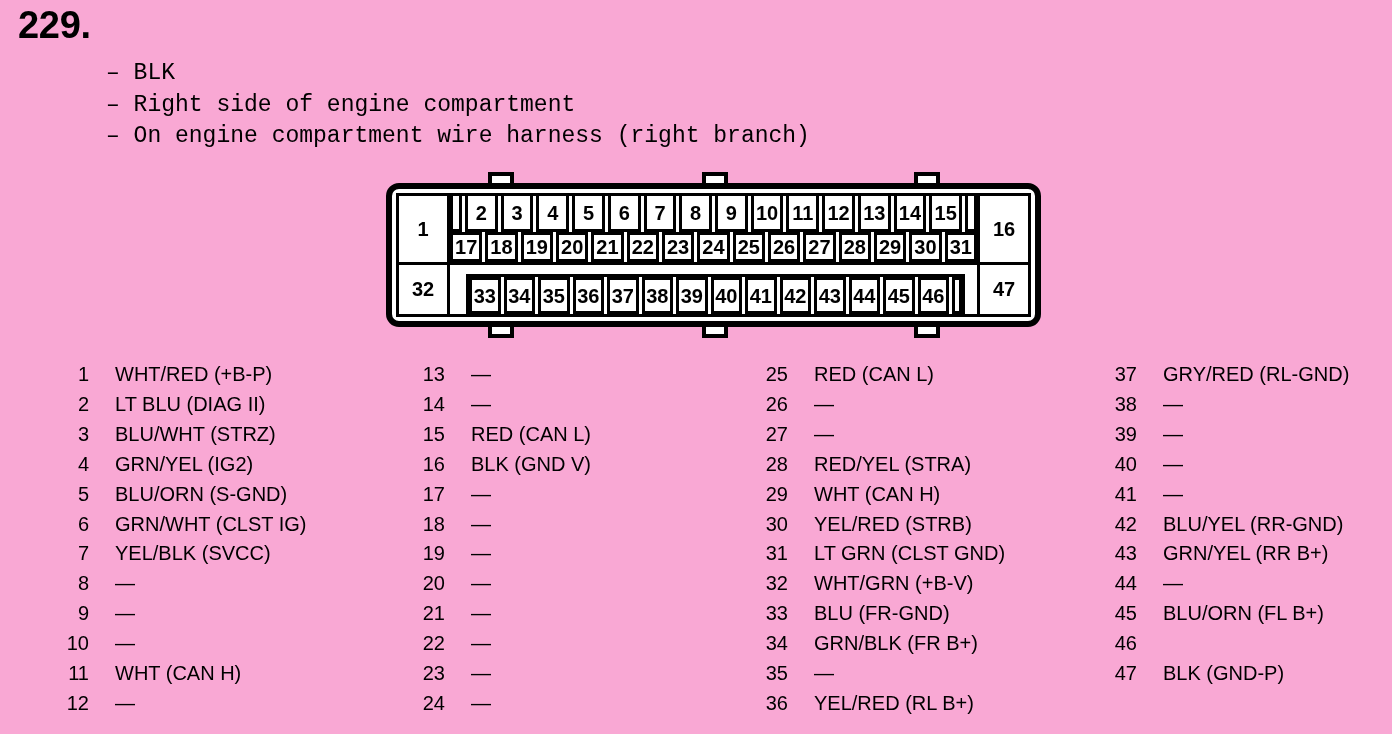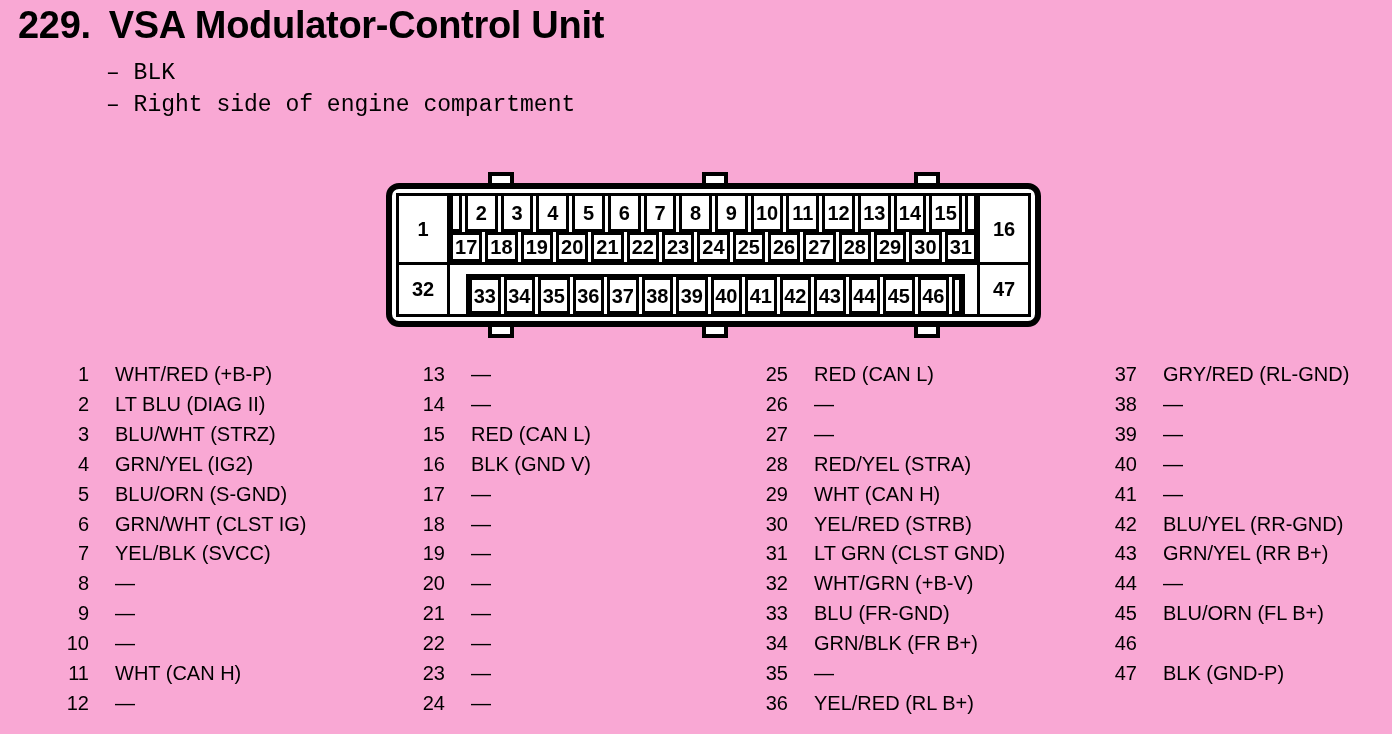--- a/index.html
+++ b/index.html
@@ -77,26 +77,26 @@
   .pin-num { display: inline-block; width: 38px; text-align: right; }
   .pin-label { margin-left: 26px; white-space: nowrap; }
 </style>
 </head>
 <body>
 
 <div class="canvas">
 
   <div class="title">
     <span>229.</span>
-    <span>VSA Modulator-Control Unit</span>
   </div>
 
   <div class="notes">
       <div class="note-line">– BLK</div>
       <div class="note-line">– Right side of engine compartment</div>
+      <div class="note-line">– On engine compartment wire harness (right branch)</div>
     </div>
 
   <div class="connector">
     <div class="tab top p1"></div>
     <div class="tab top p2"></div>
     <div class="tab top p3"></div>
     <div class="tab bottom p1"></div>
     <div class="tab bottom p2"></div>
     <div class="tab bottom p3"></div>
 

